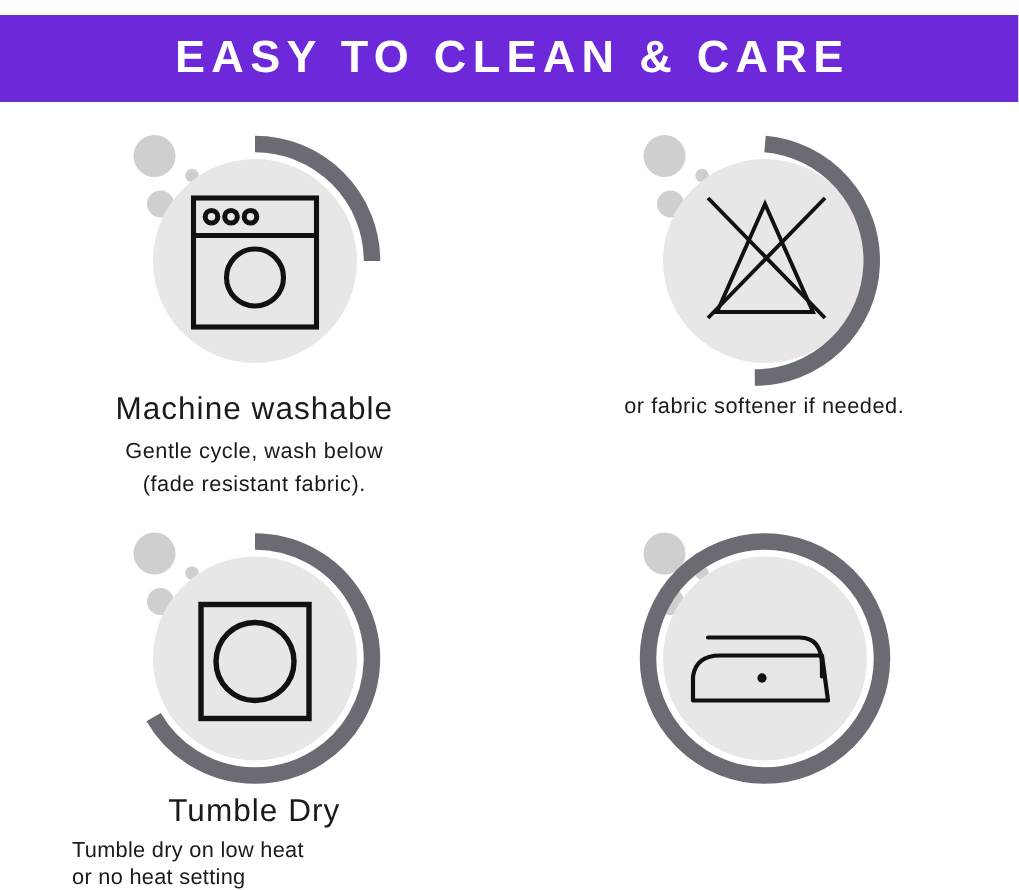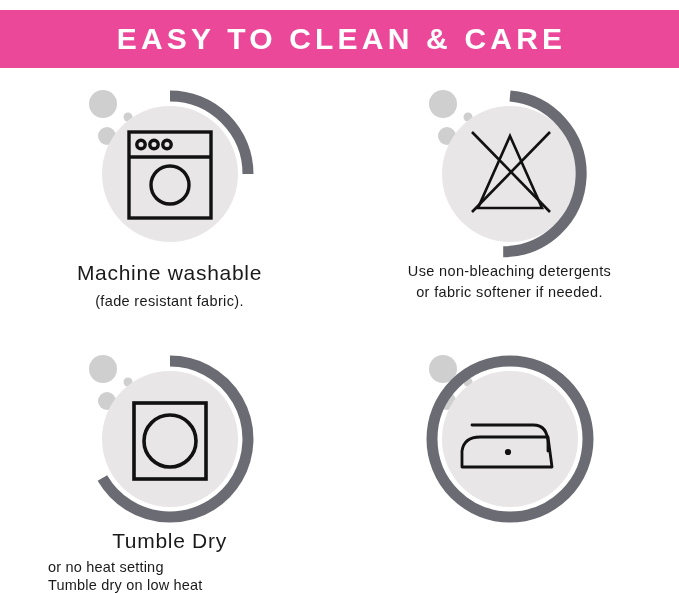--- a/index.html
+++ b/index.html
@@ -20,21 +20,21 @@
   .banner-wrap {
     position: absolute;
     left: 0;
     top: 10px;
     width: 679px;
     height: 58px;
   }
   .banner {
     width: 100%;
     height: 100%;
-    background: #ec4899;
+    background: #6d28d9;
     display: flex;
     align-items: center;
     justify-content: center;
   }
   .banner-title {
     color: #ffffff;
     font-size: 30px;
     font-weight: bold;
     letter-spacing: 4.2px;
     line-height: 1;
@@ -139,20 +139,21 @@
           <circle cx="90" cy="105" r="19"></circle>
           <circle cx="61" cy="64.5" r="4.2"></circle>
           <circle cx="74" cy="64.5" r="4.2"></circle>
           <circle cx="87" cy="64.5" r="4.2"></circle>
         </g>
       </svg>
     </div>
     <div class="text-block">
       <div class="care-title">Machine washable</div>
       <div class="care-desc">
+        <span class="dline">Gentle cycle, wash below</span>
         <span class="dline">(fade resistant fabric).</span>
       </div>
     </div>
   </div>
 
   <div class="card c1">
     <div class="badge">
       <svg viewBox="0 0 180 180">
         <circle cx="23" cy="24" r="14" fill="#cfcfcf"></circle>
         <circle cx="48" cy="37" r="4.5" fill="#cfcfcf"></circle>
@@ -161,21 +162,20 @@
         <path d="M 90 16 A 78 78 0 0 1 83.2 171.7" fill="none" stroke="#6b6b73" stroke-width="11" stroke-linecap="butt"></path>
         <g fill="none" stroke="#111111" stroke-width="2.6">
           <path d="M 90 56 L 122 128 L 58 128 Z"></path>
           <line x1="52" y1="52" x2="130" y2="132"></line>
           <line x1="130" y1="52" x2="52" y2="132"></line>
         </g>
       </svg>
     </div>
     <div class="text-block">
       <div class="care-desc">
-        <span class="dline">Use non-bleaching detergents</span>
         <span class="dline">or fabric softener if needed.</span>
       </div>
     </div>
   </div>
 
   <div class="card c2">
     <div class="badge">
       <svg viewBox="0 0 180 180">
         <circle cx="23" cy="24" r="14" fill="#cfcfcf"></circle>
         <circle cx="48" cy="37" r="4.5" fill="#cfcfcf"></circle>
@@ -184,22 +184,22 @@
         <path d="M 90 16 A 78 78 0 1 1 22.4 133" fill="none" stroke="#6b6b73" stroke-width="11" stroke-linecap="butt"></path>
         <g fill="none" stroke="#111111" stroke-width="3.6">
           <rect x="54" y="58" width="72" height="76"></rect>
           <circle cx="90" cy="96" r="26"></circle>
         </g>
       </svg>
     </div>
     <div class="text-block">
       <div class="care-title">Tumble Dry</div>
       <div class="care-desc">
+        <span class="dline">Tumble dry on low heat</span>
         <span class="dline">or no heat setting</span>
-        <span class="dline">Tumble dry on low heat</span>
       </div>
     </div>
   </div>
 
   <div class="card c3">
     <div class="badge">
       <svg viewBox="0 0 180 180">
         <circle cx="23" cy="24" r="14" fill="#cfcfcf"></circle>
         <circle cx="48" cy="37" r="4.5" fill="#cfcfcf"></circle>
         <circle cx="27" cy="56" r="9" fill="#cfcfcf"></circle>

